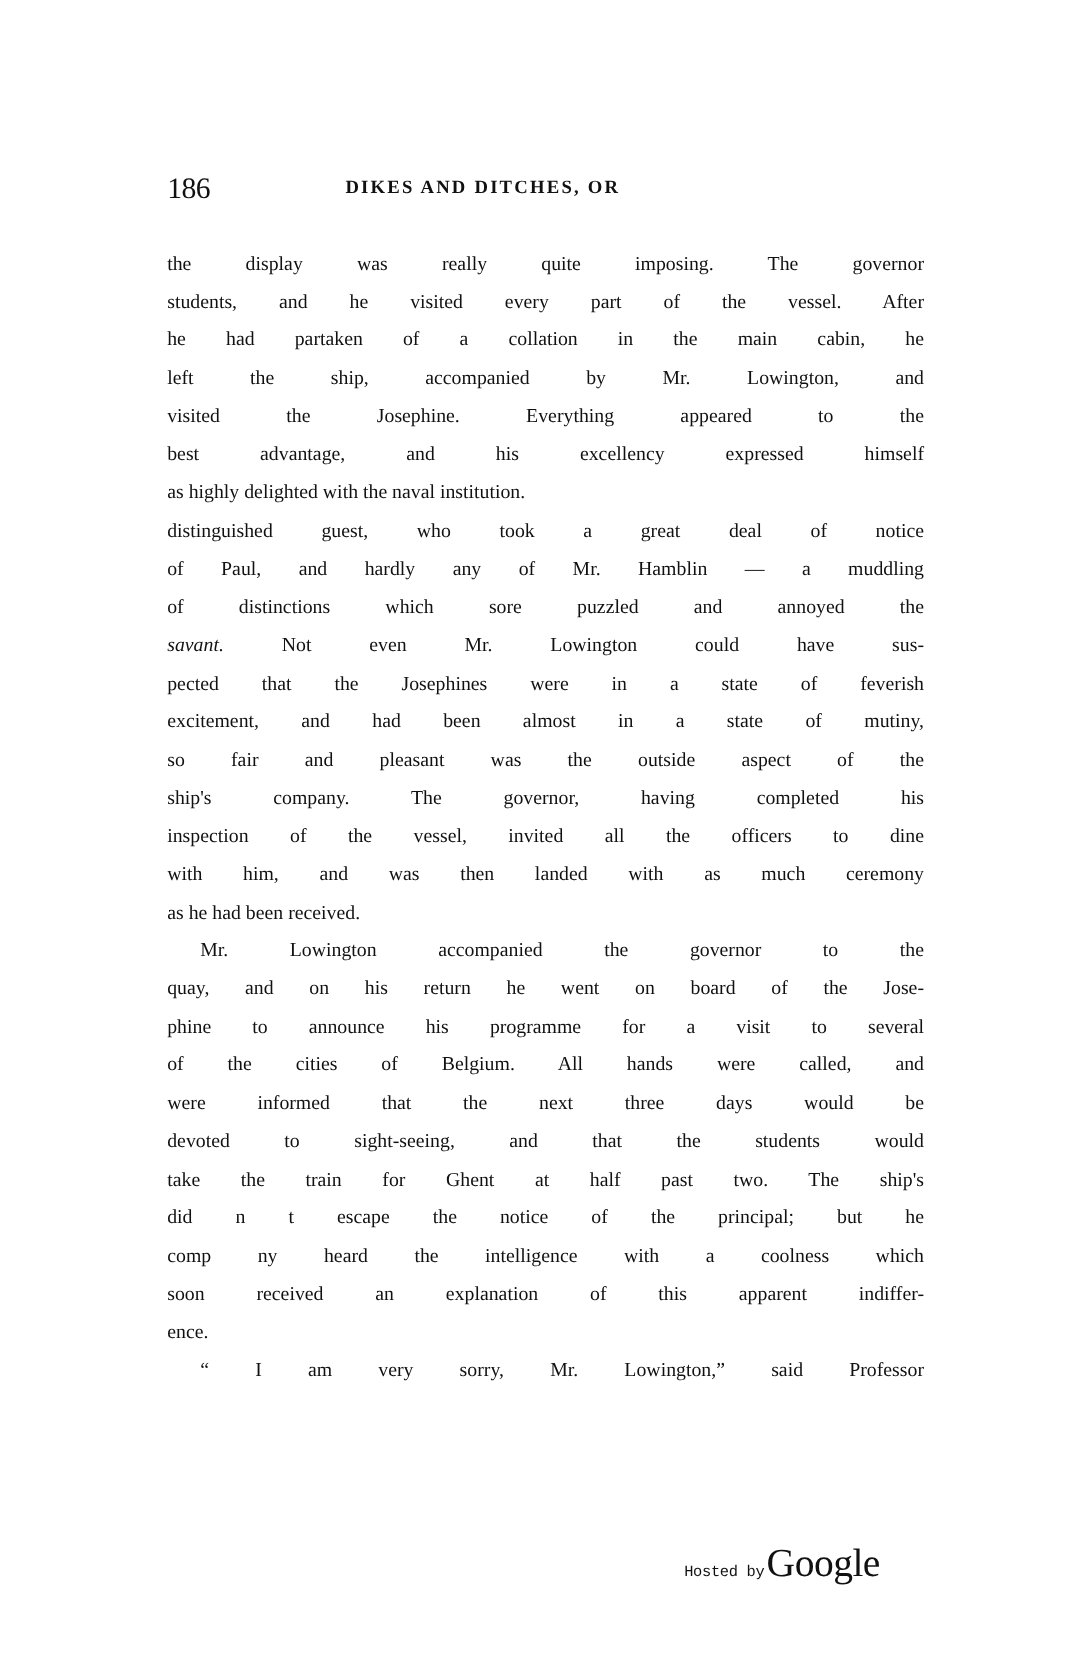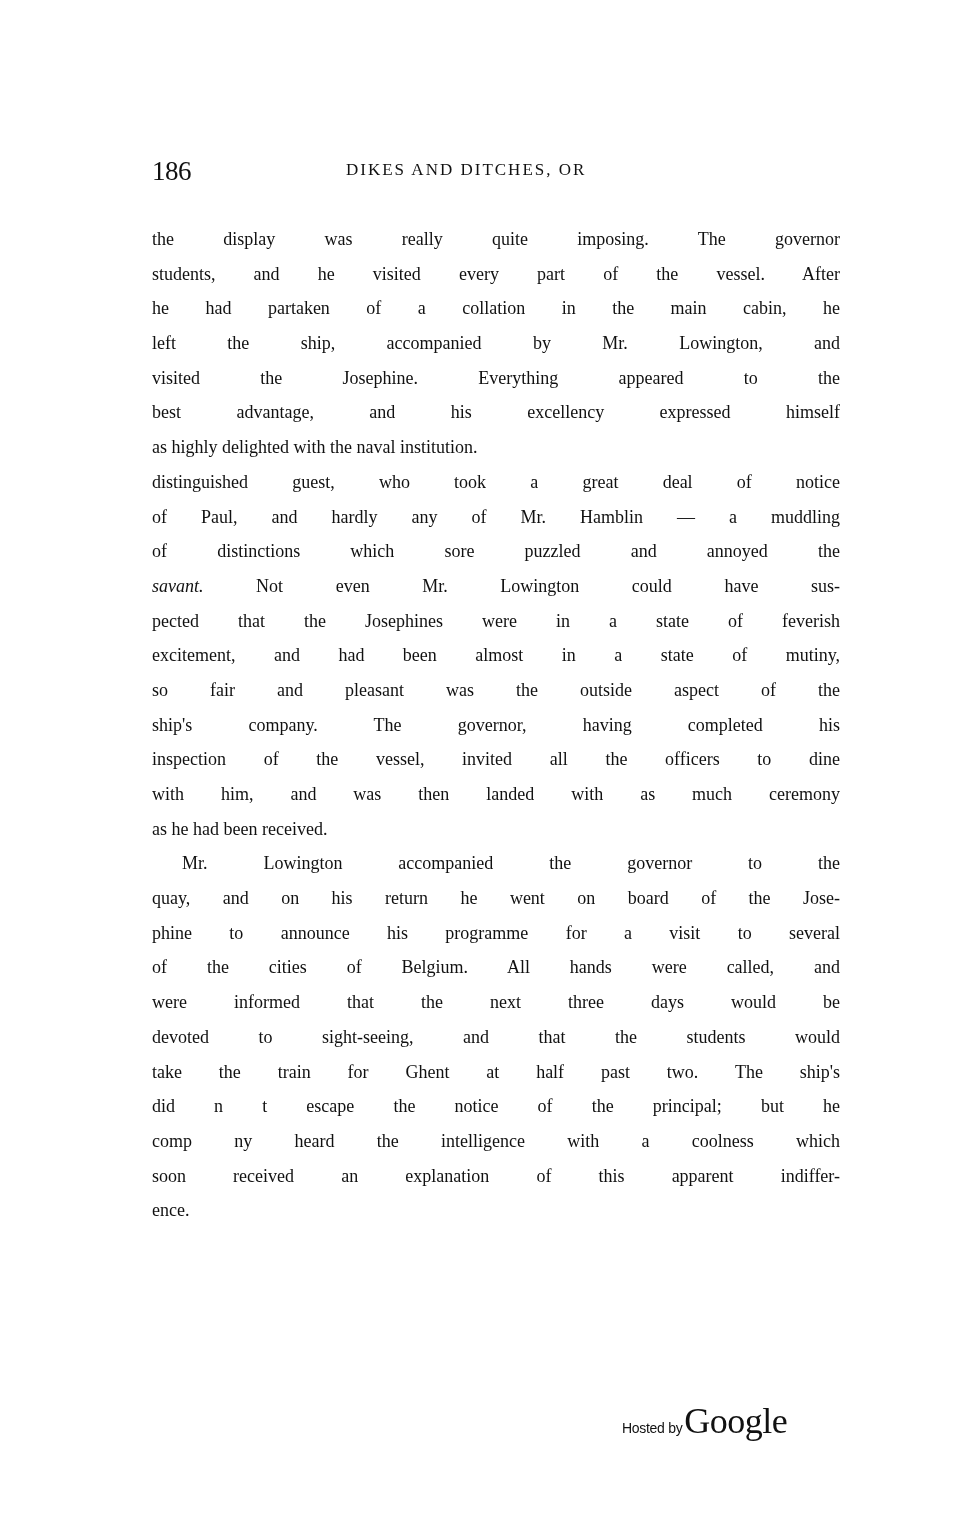--- a/index.html
+++ b/index.html
@@ -10,41 +10,41 @@
     }
     .header {
       position: absolute; top: 156px; left: 152px; width: 690px; height: 34px;
     }
     .page-number {
       position: absolute; left: 0; top: 0;
       font-size: 27px; letter-spacing: -0.5px;
     }
     .running-head {
       position: absolute; left: 162px; top: 4px;
-      font-size: 17px; font-weight: normal; letter-spacing: 2px;
-      font-variant: small-caps; text-transform: uppercase; margin-left: 32px;
+      font-size: 17px; font-weight: bold; letter-spacing: 2px;
+      font-variant: small-caps; text-transform: uppercase;
     }
     .body-text {
       position: absolute; top: 222px; left: 152px; width: 688px;
     }
     .line {
       display: block; height: 34.7px; line-height: 34.7px;
       font-size: 18px; white-space: nowrap;
       text-align: justify; text-align-last: justify;
     }
     .line.last { text-align-last: left; }
     .line.indent { padding-left: 30px; box-sizing: border-box; }
     .para { margin: 0; }
     .italic { font-style: italic; }
     .footer {
       position: absolute; left: 622px; top: 1400px;
       display: flex; align-items: baseline;
     }
     .hosted-label {
-      font-family: Liberation Sans, sans-serif;
+      font-family: Liberation Mono, monospace;
       font-size: 14px; letter-spacing: -0.3px; margin-right: 2px;
     }
     .google-wordmark {
       font-family: "Liberation Serif", "DejaVu Serif", serif;
       font-size: 36px; letter-spacing: -0.5px;
     }
   </style>
 </head>
 <body>
 
@@ -86,18 +86,21 @@
     <span class="line">of the cities of Belgium.  All hands were called, and</span>
     <span class="line">were informed that the next three days would be</span>
     <span class="line">devoted to sight-seeing, and that the students would</span>
     <span class="line">take the train for Ghent at half past two.  The ship's</span>
     <span class="line">did n t escape the notice of the principal; but he</span>
     <span class="line">comp ny heard the intelligence with a coolness which</span>
     <span class="line">soon received an explanation of this apparent indiffer-</span>
     <span class="line last">ence.</span>
   </div>
 
+  <div class="para">
+    <span class="line indent">“ I am very sorry, Mr. Lowington,” said Professor</span>
+  </div>
 </div>
 
 <div class="footer">
   <span class="hosted-label">Hosted by</span>
   <span class="google-wordmark">Google</span>
 </div>
 
 </body></html>

